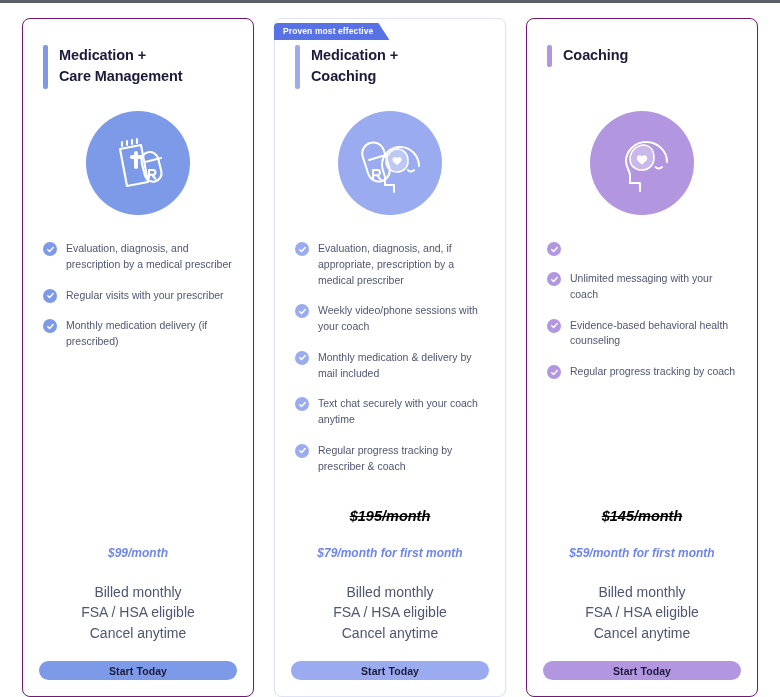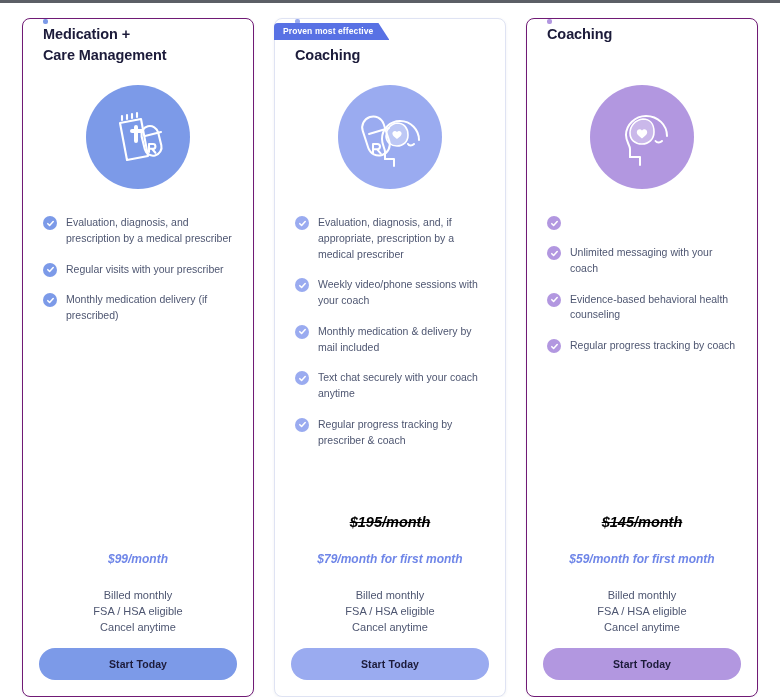--- a/index.html
+++ b/index.html
@@ -61,23 +61,23 @@
     line-height: 17px;
     padding: 0 16px 0 9px;
     border-top-left-radius: 4px;
     clip-path: polygon(0 0, calc(100% - 11px) 0, 100% 100%, 0 100%);
     white-space: nowrap;
   }
   
   .card-header {
     display: flex;
     align-items: flex-start;
+    margin-top: 26px;
     padding-left: 4px;
     min-height: 52px;
-    flex-direction: column;
   }
   .accent-bar {
     width: 5px;
     border-radius: 2px;
     margin-right: 11px;
     flex: 0 0 5px;
   }
   .bar-h40 { height: 44px; }
   .bar-h22 { height: 22px; }
   .card-title {
@@ -144,31 +144,31 @@
     margin-bottom: 22px;
   }
   .price-new {
     font-size: 12px;
     font-weight: bold;
     font-style: italic;
     color: #6f86e8;
     margin-bottom: 22px;
   }
   .fineprint {
-    font-size: 11px;
+    font-size: 14px;
     line-height: 1.45;
     color: #4e5671;
-    margin-bottom: 12px;
+    margin-bottom: 18px;
   }
   .cta {
     display: block;
     width: 100%;
     border: none;
     border-radius: 16px;
-    height: 32px;
+    height: 19px;
     font-size: 10.5px;
     font-weight: bold;
     color: #1c1b3a;
     font-family: "Liberation Sans", sans-serif;
     cursor: pointer;
     letter-spacing: .1px;
   }
 </style>
 </head>
 <body>

